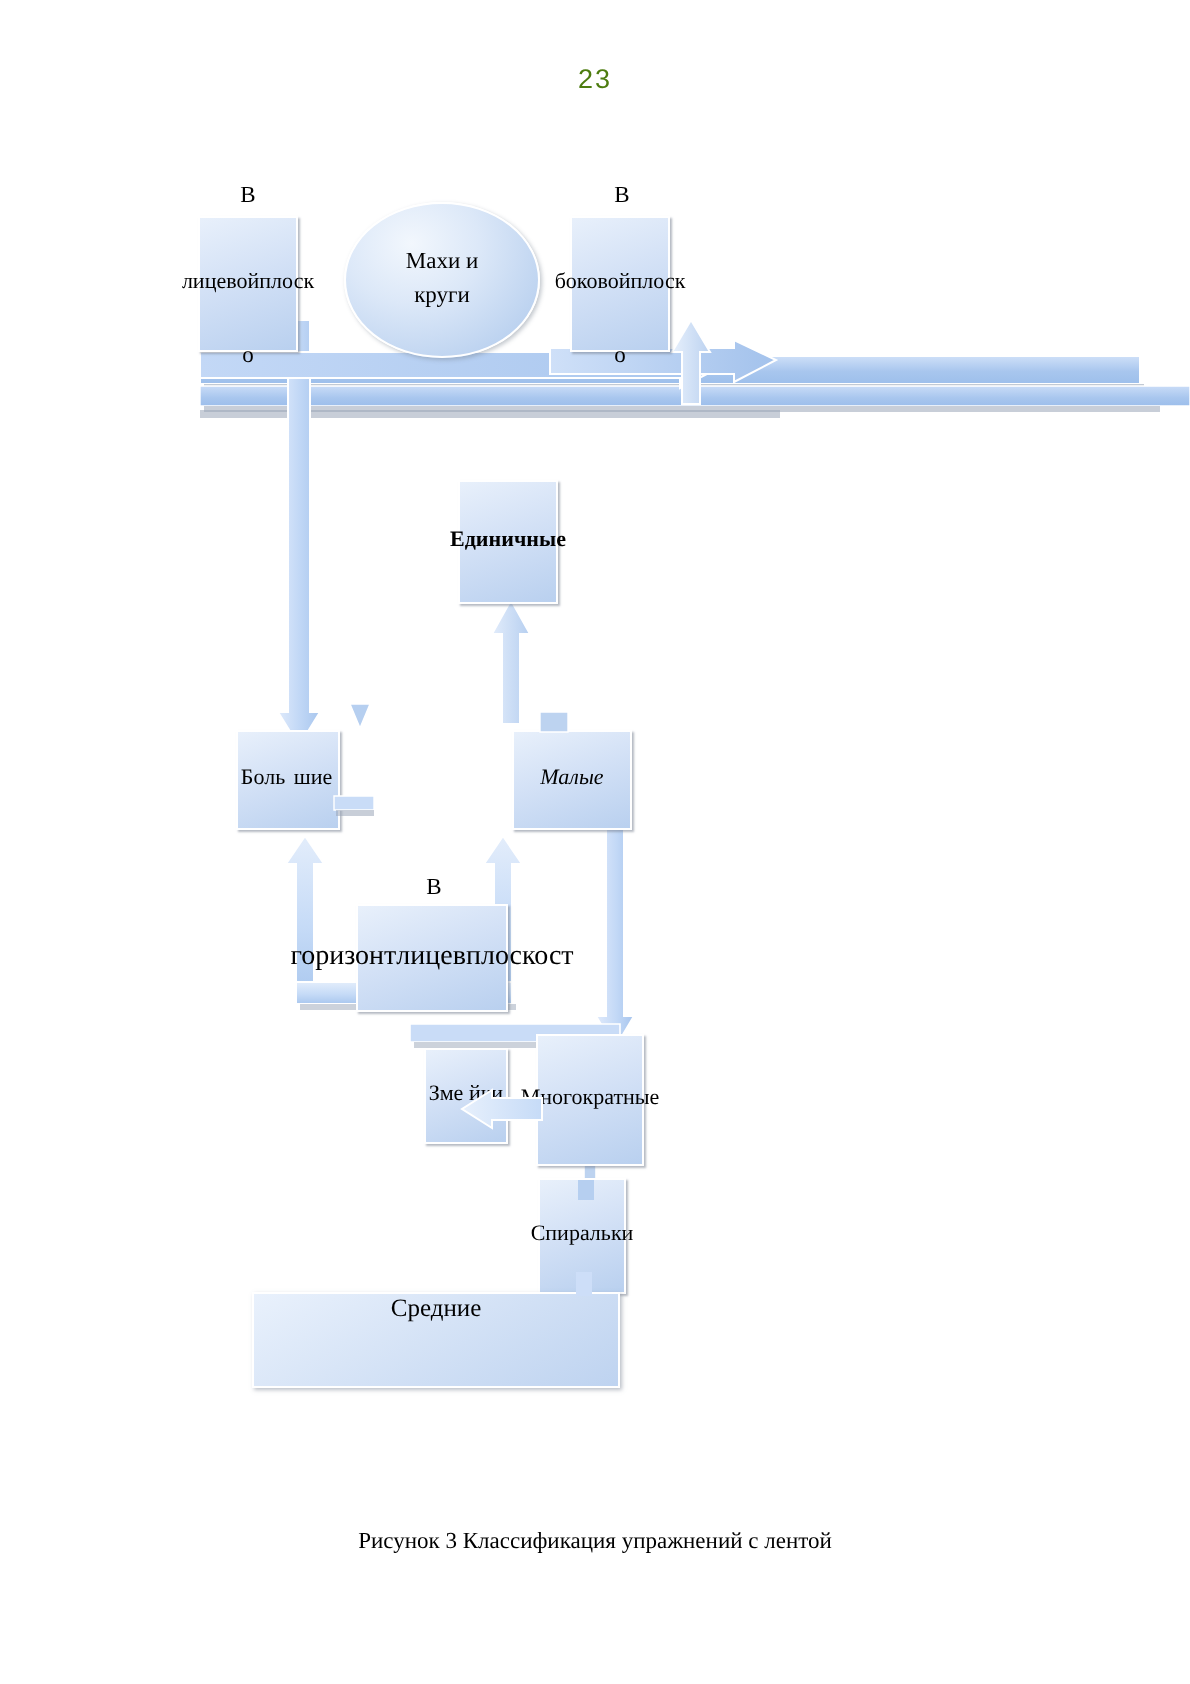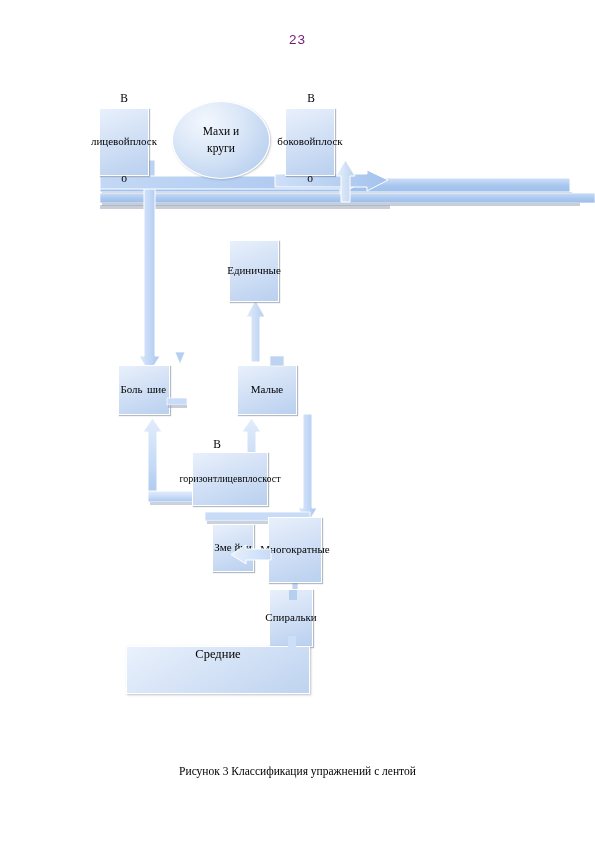--- a/index.html
+++ b/index.html
@@ -23,21 +23,21 @@
   
   .page-number {
     position: absolute;
     top: 32px;
     left: 0;
     width: 595px;
     text-align: center;
     font-family: "Liberation Sans", "DejaVu Sans", sans-serif;
     font-size: 13.5px;
     letter-spacing: 1px;
-    color: #701a75;
+    color: #4d7c0f;
   }
 
   
   .node {
     position: absolute;
     box-sizing: border-box;
     background: linear-gradient(160deg, #e8f0fb 0%, #d3e1f6 45%, #b9d0ef 100%);
     border: 1px solid #ffffff;
     box-shadow: 1px 1px 1px rgba(120,130,145,0.55);
     display: flex;
@@ -316,38 +316,38 @@
 
   <div class="free-label" style="left:283px; top:90px; width:56px;">В</div>
 
   <div class="node" style="left:285px; top:108px; width:50px; height:68px;justify-content:center;">
     <span>боков</span>
     <span>ой</span>
     <span>плоск</span>
   </div>
   <div class="free-label" style="left:285px; top:170px; width:50px; z-index:9;">о</div>
 
-  <div class="node" style="left:229px; top:240px; width:50px; height:62px;">
+  <div class="node" style="left:229px; top:240px; width:50px; height:62px;font-weight:bold;">
     <span>Един</span>
     <span>ичны</span>
     <span>е</span>
   </div>
 
   <div class="node" style="left:118px; top:365px; width:52px; height:50px;">
     <span>Боль</span>
     <span>шие</span>
   </div>
 
-  <div class="node" style="left:237px; top:365px; width:60px; height:50px;">
+  <div class="node" style="left:256px; top:365px; width:60px; height:50px;font-style:italic;">
     <span>Малые</span>
   </div>
 
   <div class="free-label" style="left:180px; top:436px; width:74px;">В</div>
 
-  <div class="node" style="left:192px; top:452px; width:76px; height:54px; font-size:10px;">
+  <div class="node" style="left:178px; top:452px; width:76px; height:54px; font-size:14px;">
     <span>горизонт</span>
     <span>лицев</span>
     <span>плоскост</span>
   </div>
 
   <div class="node" style="left:212px; top:524px; width:42px; height:48px;">
     <span>Зме</span>
     <span>йки</span>
   </div>
 

